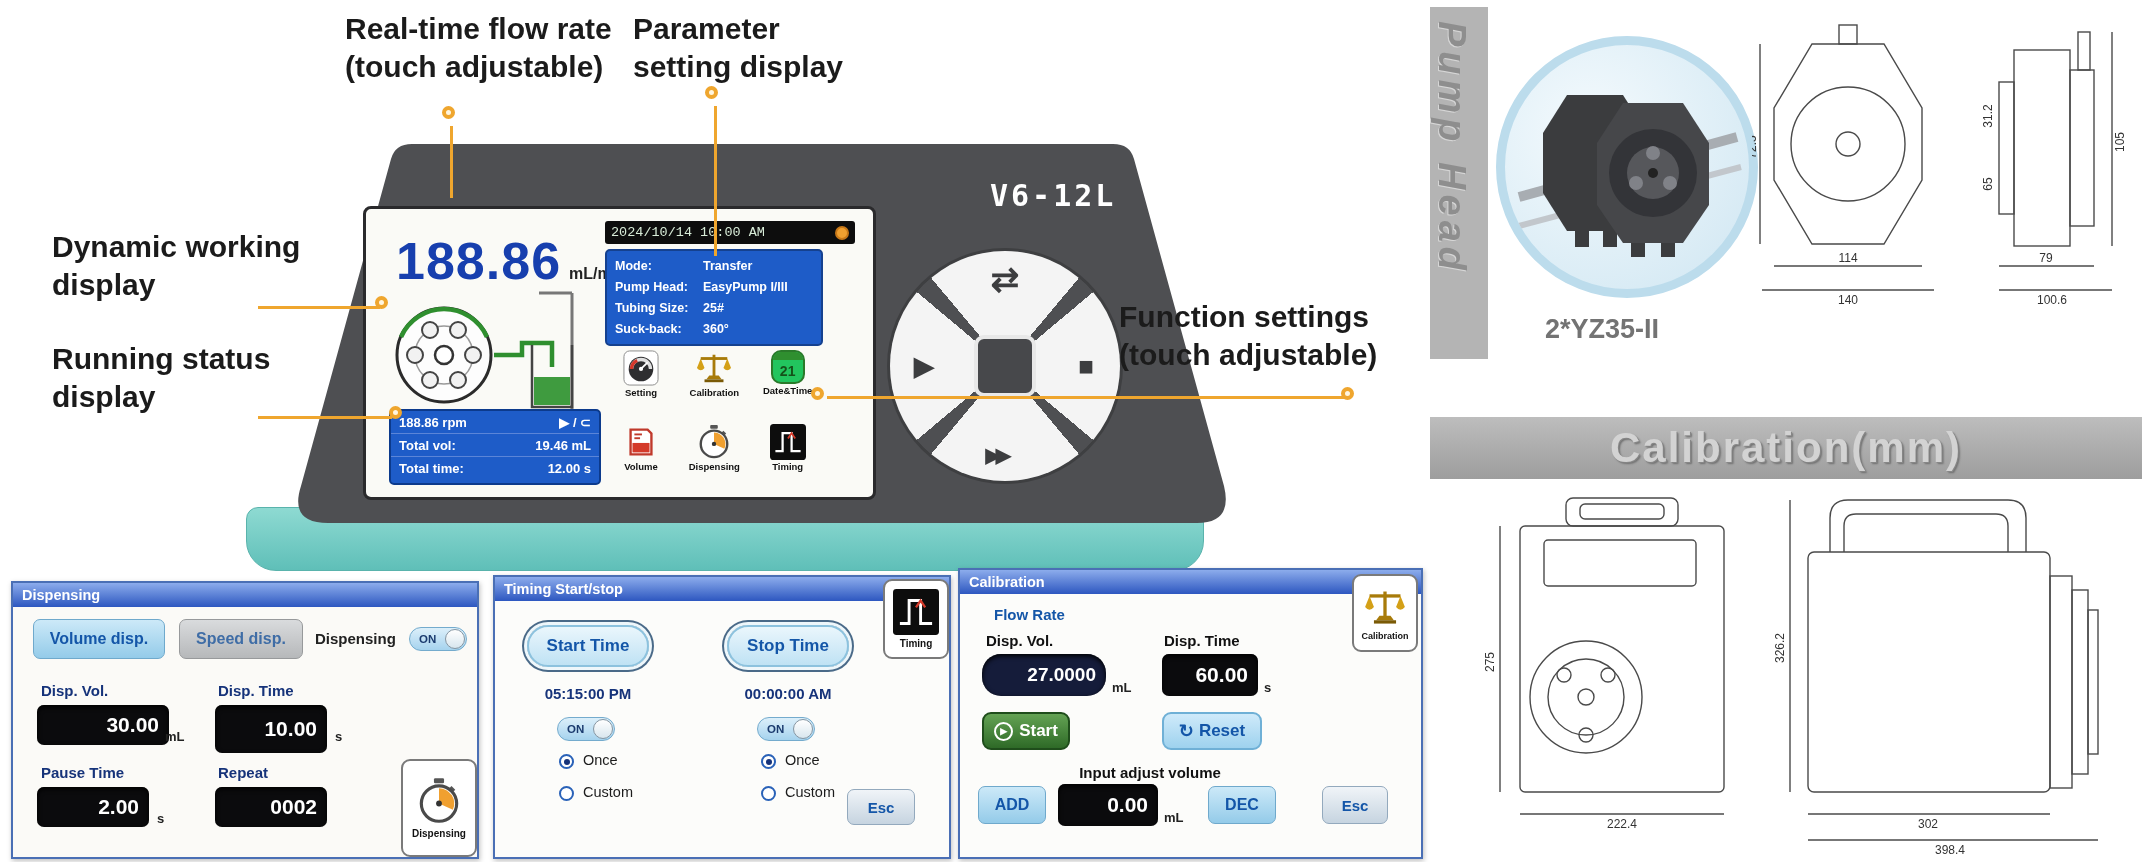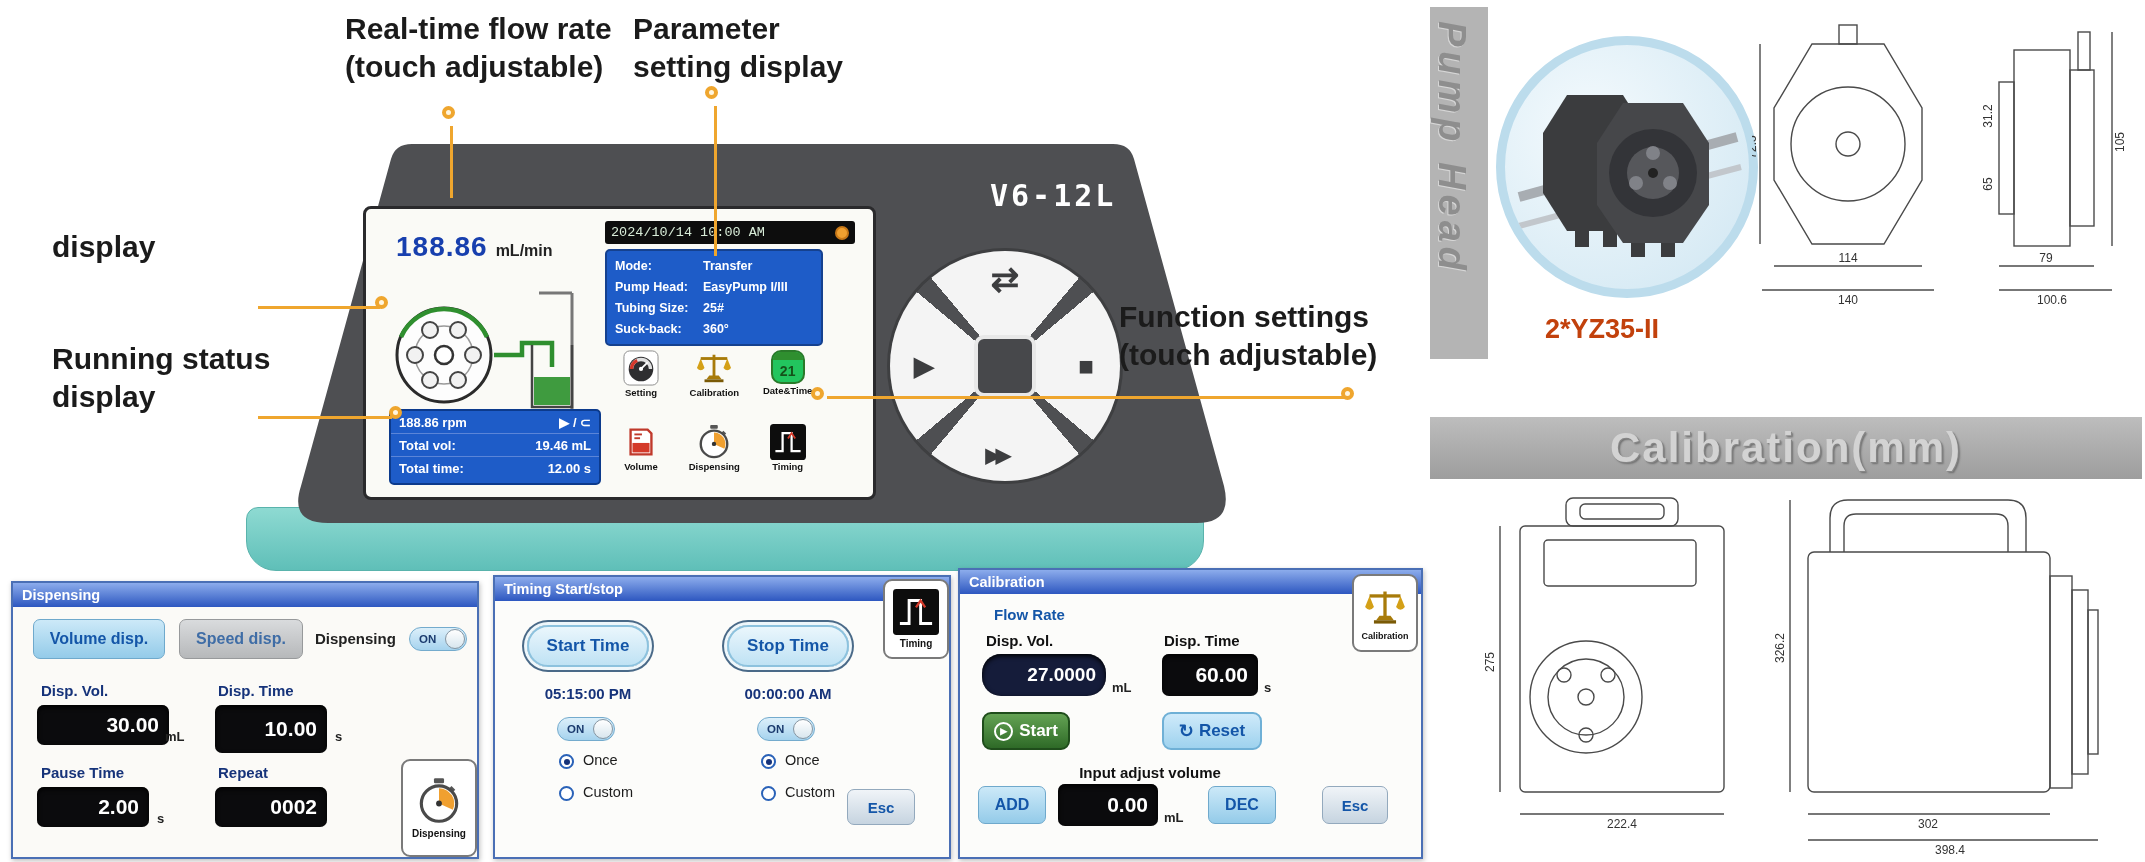--- a/index.html
+++ b/index.html
@@ -49,20 +49,21 @@
 
   <div class="callout" style="left:345px;top:10px;">
     <div>Real-time flow rate</div>
     <div>(touch adjustable)</div>
   </div>
   <div class="callout" style="left:633px;top:10px;">
     <div>Parameter</div>
     <div>setting display</div>
   </div>
   <div class="callout" style="left:52px;top:228px;">
+    <div>Dynamic working</div>
     <div>display</div>
   </div>
   <div class="callout" style="left:52px;top:340px;">
     <div>Running status</div>
     <div>display</div>
   </div>
   <div class="callout" style="left:1119px;top:298px;">
     <div>Function settings</div>
     <div>(touch adjustable)</div>
   </div>
@@ -87,21 +88,21 @@
     <div class="abs" style="left:744px;top:34px;color:#fff;font-family:'DejaVu Sans Mono',monospace;font-size:30px;font-weight:bold;letter-spacing:3px;">V6-12L</div>
 
     <div class="abs screen" style="left:117px;top:62px;width:513px;height:294px;">
 
       <div class="abs" style="left:239px;top:12px;width:250px;height:23px;background:#0d0d0d;border-radius:3px;display:flex;align-items:center;padding:0 6px;">
         <span style="color:#d8ecd8;font-size:13.5px;font-family:Liberation Mono, monospace;flex:1;">2024/10/14 10:00 AM</span>
         <span style="width:14px;height:14px;border-radius:50%;background:#f0a030;border:2px solid #c87818;display:inline-block;"></span>
       </div>
 
       <div class="abs" style="left:30px;top:22px;display:flex;align-items:baseline;gap:8px;">
-        <span style="font-size:28px;font-weight:bold;color:#173fae;letter-spacing:1px;">188.86</span>
+        <span style="font-size:52px;font-weight:bold;color:#173fae;letter-spacing:1px;">188.86</span>
         <span style="font-size:16px;font-weight:bold;color:#222;">mL/min</span>
       </div>
 
       <div class="abs" style="left:239px;top:40px;width:218px;height:97px;background:#1e5cc8;border:2px solid #15418f;border-radius:5px;padding:5px 8px;color:#fff;font-size:12.5px;font-weight:bold;">
         <div class="prow">
             <span class="plabel">Mode:</span>
             <span>Transfer</span>
           </div>
         <div class="prow">
             <span class="plabel">Pump Head:</span>
@@ -238,21 +239,21 @@
       <circle cx="148" cy="128" r="44" fill="#333438"></circle>
       <circle cx="148" cy="128" r="26" fill="#56575b"></circle>
       <circle cx="148" cy="108" r="7" fill="#808288"></circle>
         <circle cx="165" cy="138" r="7" fill="#808288"></circle>
         <circle cx="131" cy="138" r="7" fill="#808288"></circle>
       <circle cx="148" cy="128" r="5" fill="#222"></circle>
       <rect x="126" y="198" width="14" height="14" fill="#3b3c3e"></rect>
         <rect x="156" y="198" width="14" height="14" fill="#3b3c3e"></rect>
     </svg>
   </div>
-  <div class="abs" style="left:1545px;top:314px;font-size:27px;font-weight:bold;color:#c2410c;">2*YZ35-II</div>
+  <div class="abs" style="left:1545px;top:314px;font-size:27px;font-weight:bold;color:#737373;">2*YZ35-II</div>
 
   <svg class="abs" style="left:1752px;top:12px;" width="390" height="330" viewBox="0 0 390 330">
     <g fill="none" stroke="#4a4a4a" stroke-width="1.4">
       <polygon points="60,32 132,32 170,96 170,168 132,232 60,232 22,168 22,96"></polygon>
       <circle cx="96" cy="132" r="57"></circle>
         <circle cx="96" cy="132" r="12"></circle>
       <rect x="87" y="13" width="18" height="19"></rect>
       <line x1="8" y1="32" x2="8" y2="232"></line>
       <line x1="22" y1="254" x2="170" y2="254"></line>
       <line x1="10" y1="278" x2="182" y2="278"></line>

